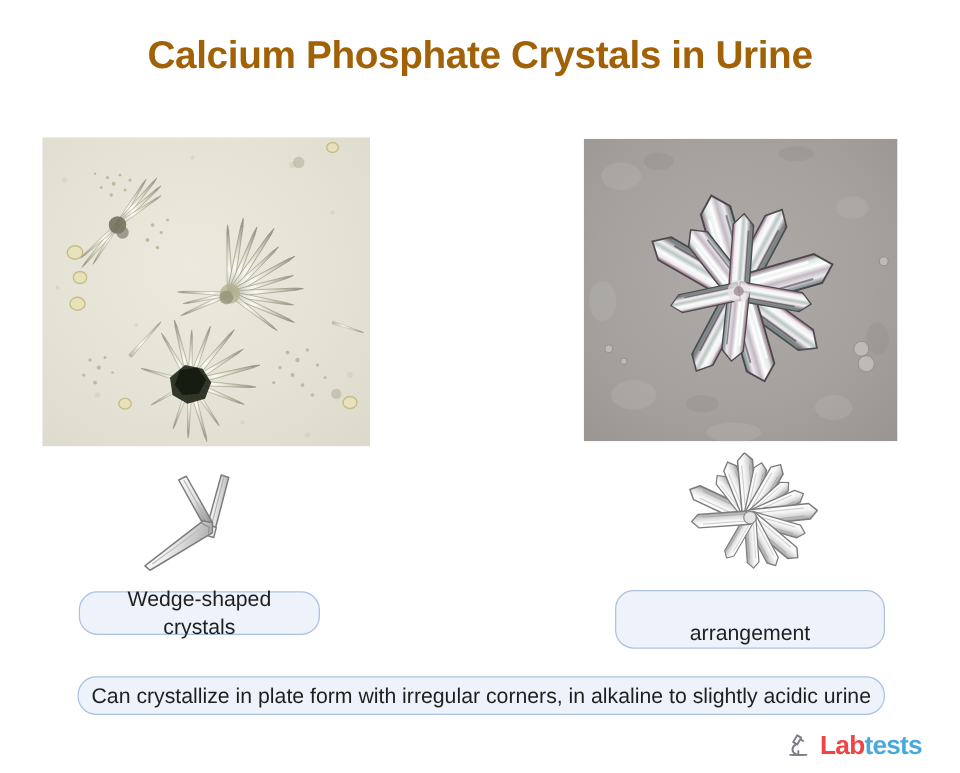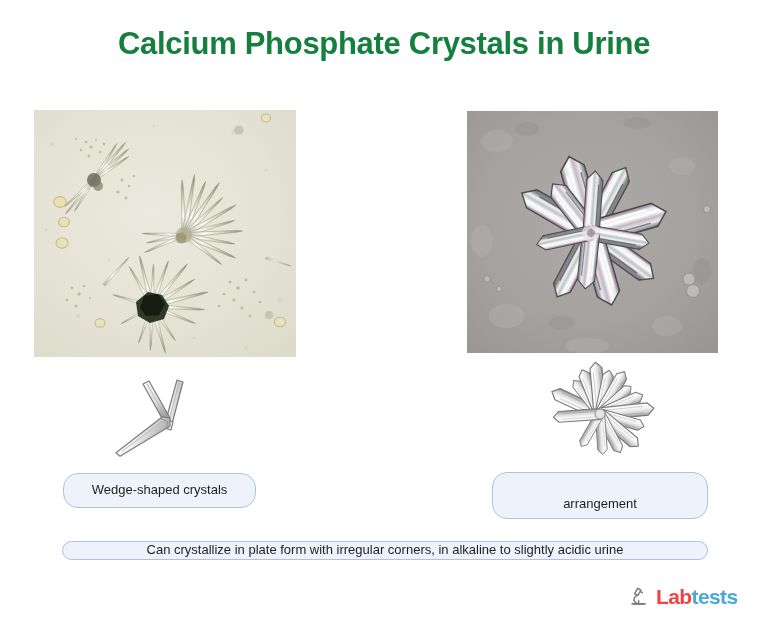--- a/index.html
+++ b/index.html
@@ -14,21 +14,21 @@
   }
 
   
   .title {
     position: absolute;
     left: 0; top: 26px; width: 768px;
     text-align: center;
     font-size: 31px;
     font-weight: bold;
     letter-spacing: -0.3px;
-    color: #15803d;
+    color: #a16207;
   }
 
   
   .photo {
     position: absolute;
     overflow: hidden;
     background: #ddd;
   }
   .photo svg { display: block; }
   #photo-left  { left: 34px;  top: 110px; width: 262px; height: 247px; }
@@ -43,28 +43,28 @@
   .caption-box {
     position: absolute;
     box-sizing: border-box;
     background: #eef2fa;
     border: 1px solid #adc2e0;
     border-radius: 15px;
     display: flex;
     align-items: center;
     justify-content: center;
     text-align: center;
-    font-size: 13px;
+    font-size: 17px;
     color: #1f1f1f;
     line-height: 1.25;
     padding: 0 10px;
   }
   #caption-left  { left: 63px;  top: 473px; width: 193px; height: 35px; }
   #caption-right { left: 492px; top: 472px; width: 216px; height: 47px; }
-  #caption-bottom{ left: 62px;  top: 541px; width: 646px; height: 19px; }
+  #caption-bottom{ left: 62px;  top: 541px; width: 646px; height: 31px; }
 
   
   .logo {
     position: absolute;
     left: 629px; top: 583px;
     height: 26px;
     display: flex;
     align-items: center;
     gap: 5px;
   }

